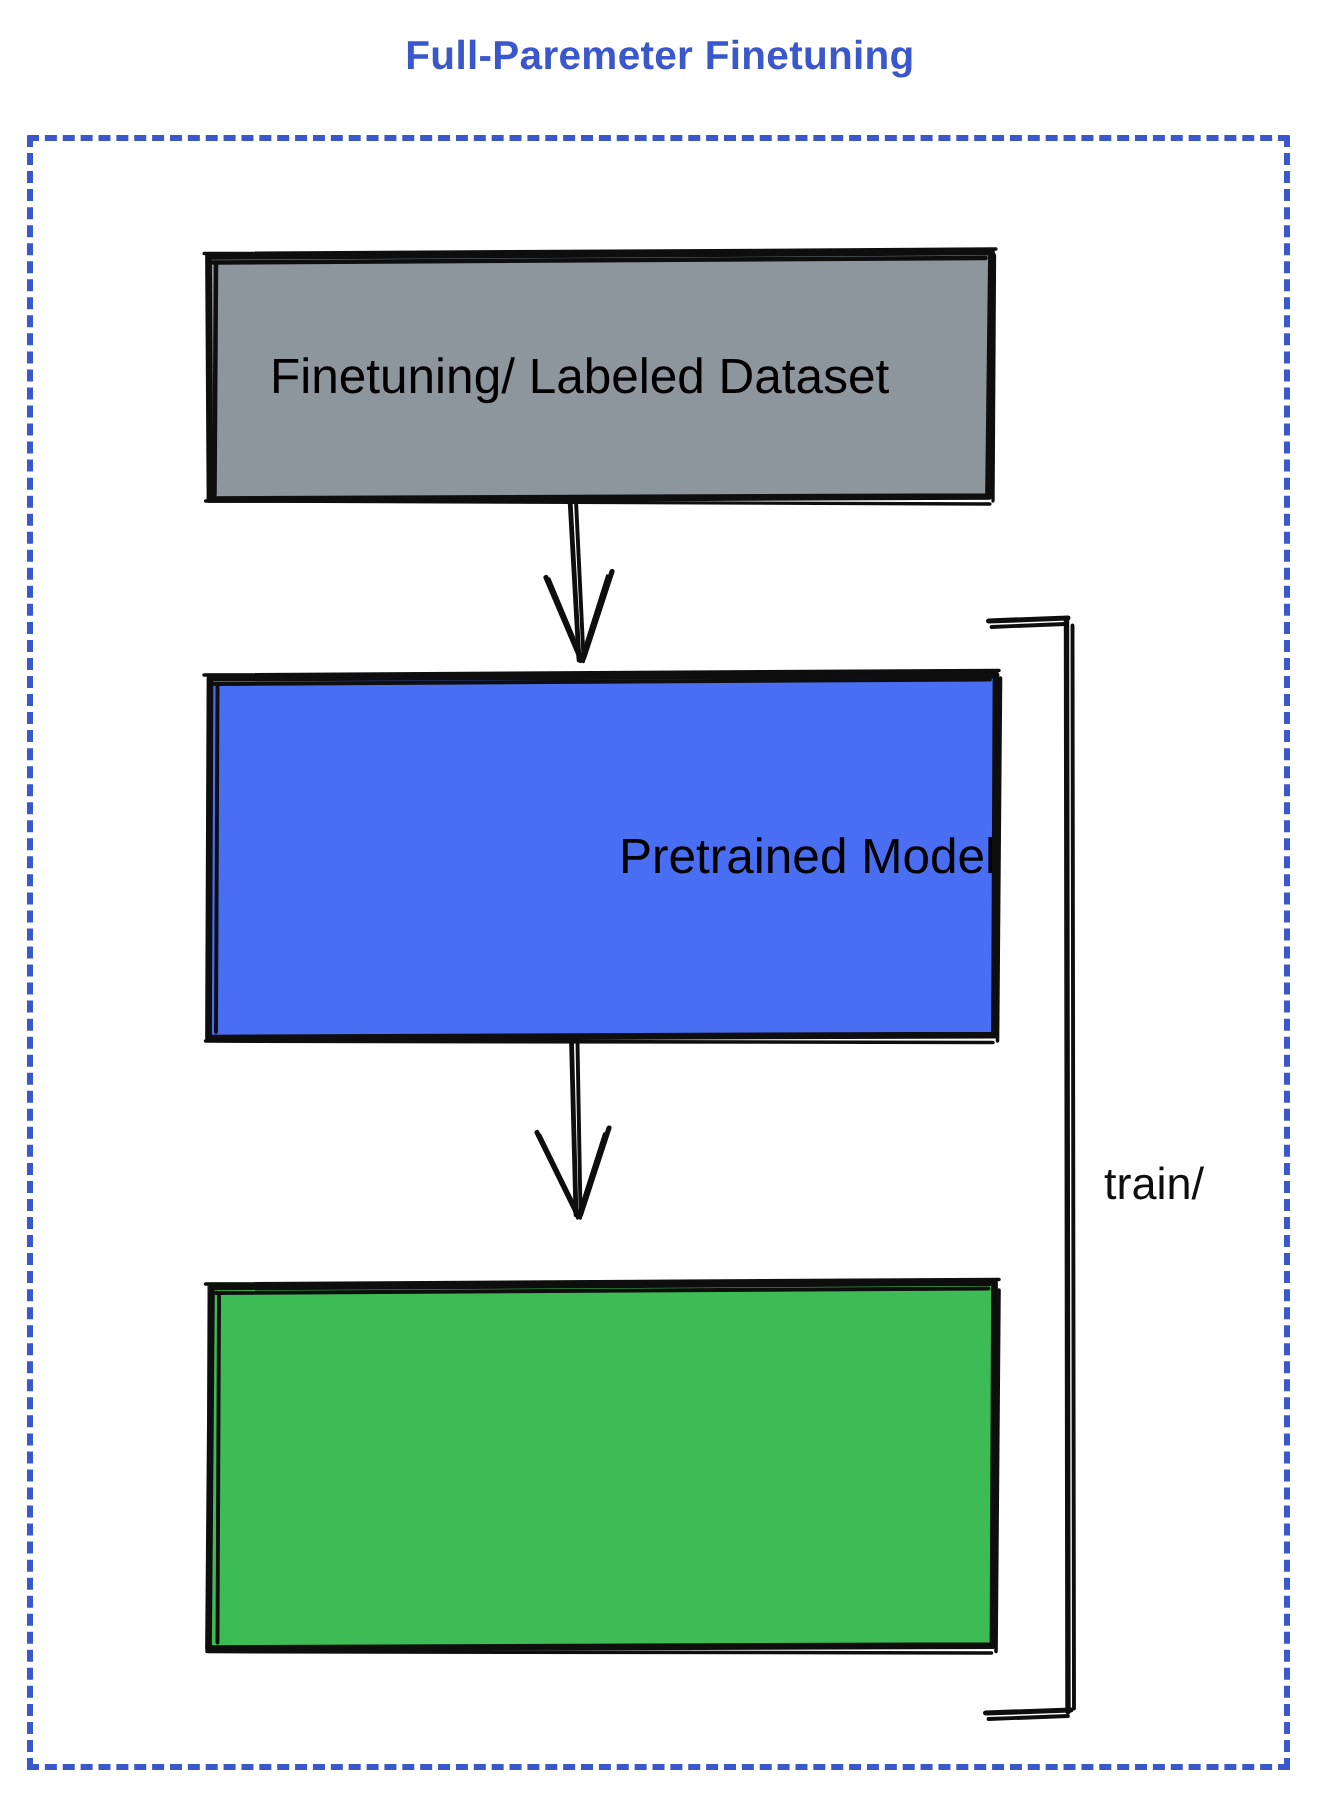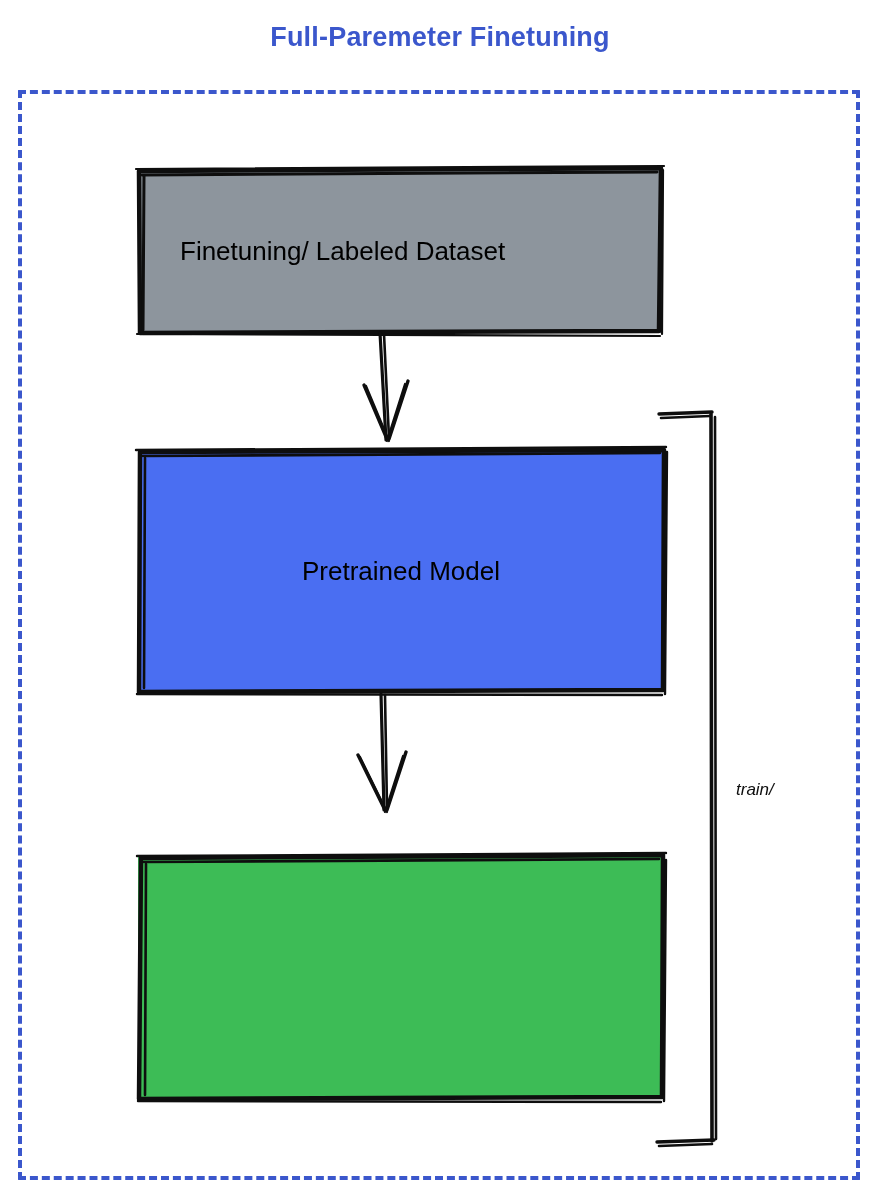--- a/index.html
+++ b/index.html
@@ -53,21 +53,21 @@
     background: transparent;
   }
 
   
   .node {
     position: absolute;
     box-sizing: border-box;
     display: flex;
     align-items: center;
     color: #000000;
-    font-size: 26px;
+    font-size: 33px;
     line-height: 32px;
     white-space: pre;
   }
   .node .node-label {
     position: relative;
     z-index: 3;
     width: 100%;
   }
 
   
@@ -88,21 +88,21 @@
   #node-dataset .fill { background: #8d959d; }
 
   #node-pretrained {
     left: 138px;
     top: 449px;
     width: 526px;
     height: 243px;
     justify-content: center;
   }
   #node-pretrained .fill { background: #4a6ef2; }
-  #node-pretrained .node-label { text-align: center; }
+  #node-pretrained .node-label { text-align: right; }
 
   #node-classifier {
     left: 138px;
     top: 855px;
     width: 525px;
     height: 243px;
     justify-content: center;
   }
   #node-classifier .fill { background: #3dbc56; }
   #node-classifier .node-label { text-align: center; }
@@ -117,26 +117,25 @@
     z-index: 4;
     pointer-events: none;
   }
 
   
   #feedback-label {
     position: absolute;
     left: 736px;
     top: 697px;
     width: 120px;
-    font-size: 17px;
+    font-size: 30px;
     line-height: 37px;
     color: #0e0e0e;
     text-align: left;
     white-space: pre;
-    font-style: italic;
   }
   #feedback-label .fb-line { display: block; }
 </style>
 </head>
 <body>
 
 <div id="canvas">
 
   <div id="diagram-title" style="color: rgb(59, 87, 204);">Full-Paremeter Finetuning</div>
 

